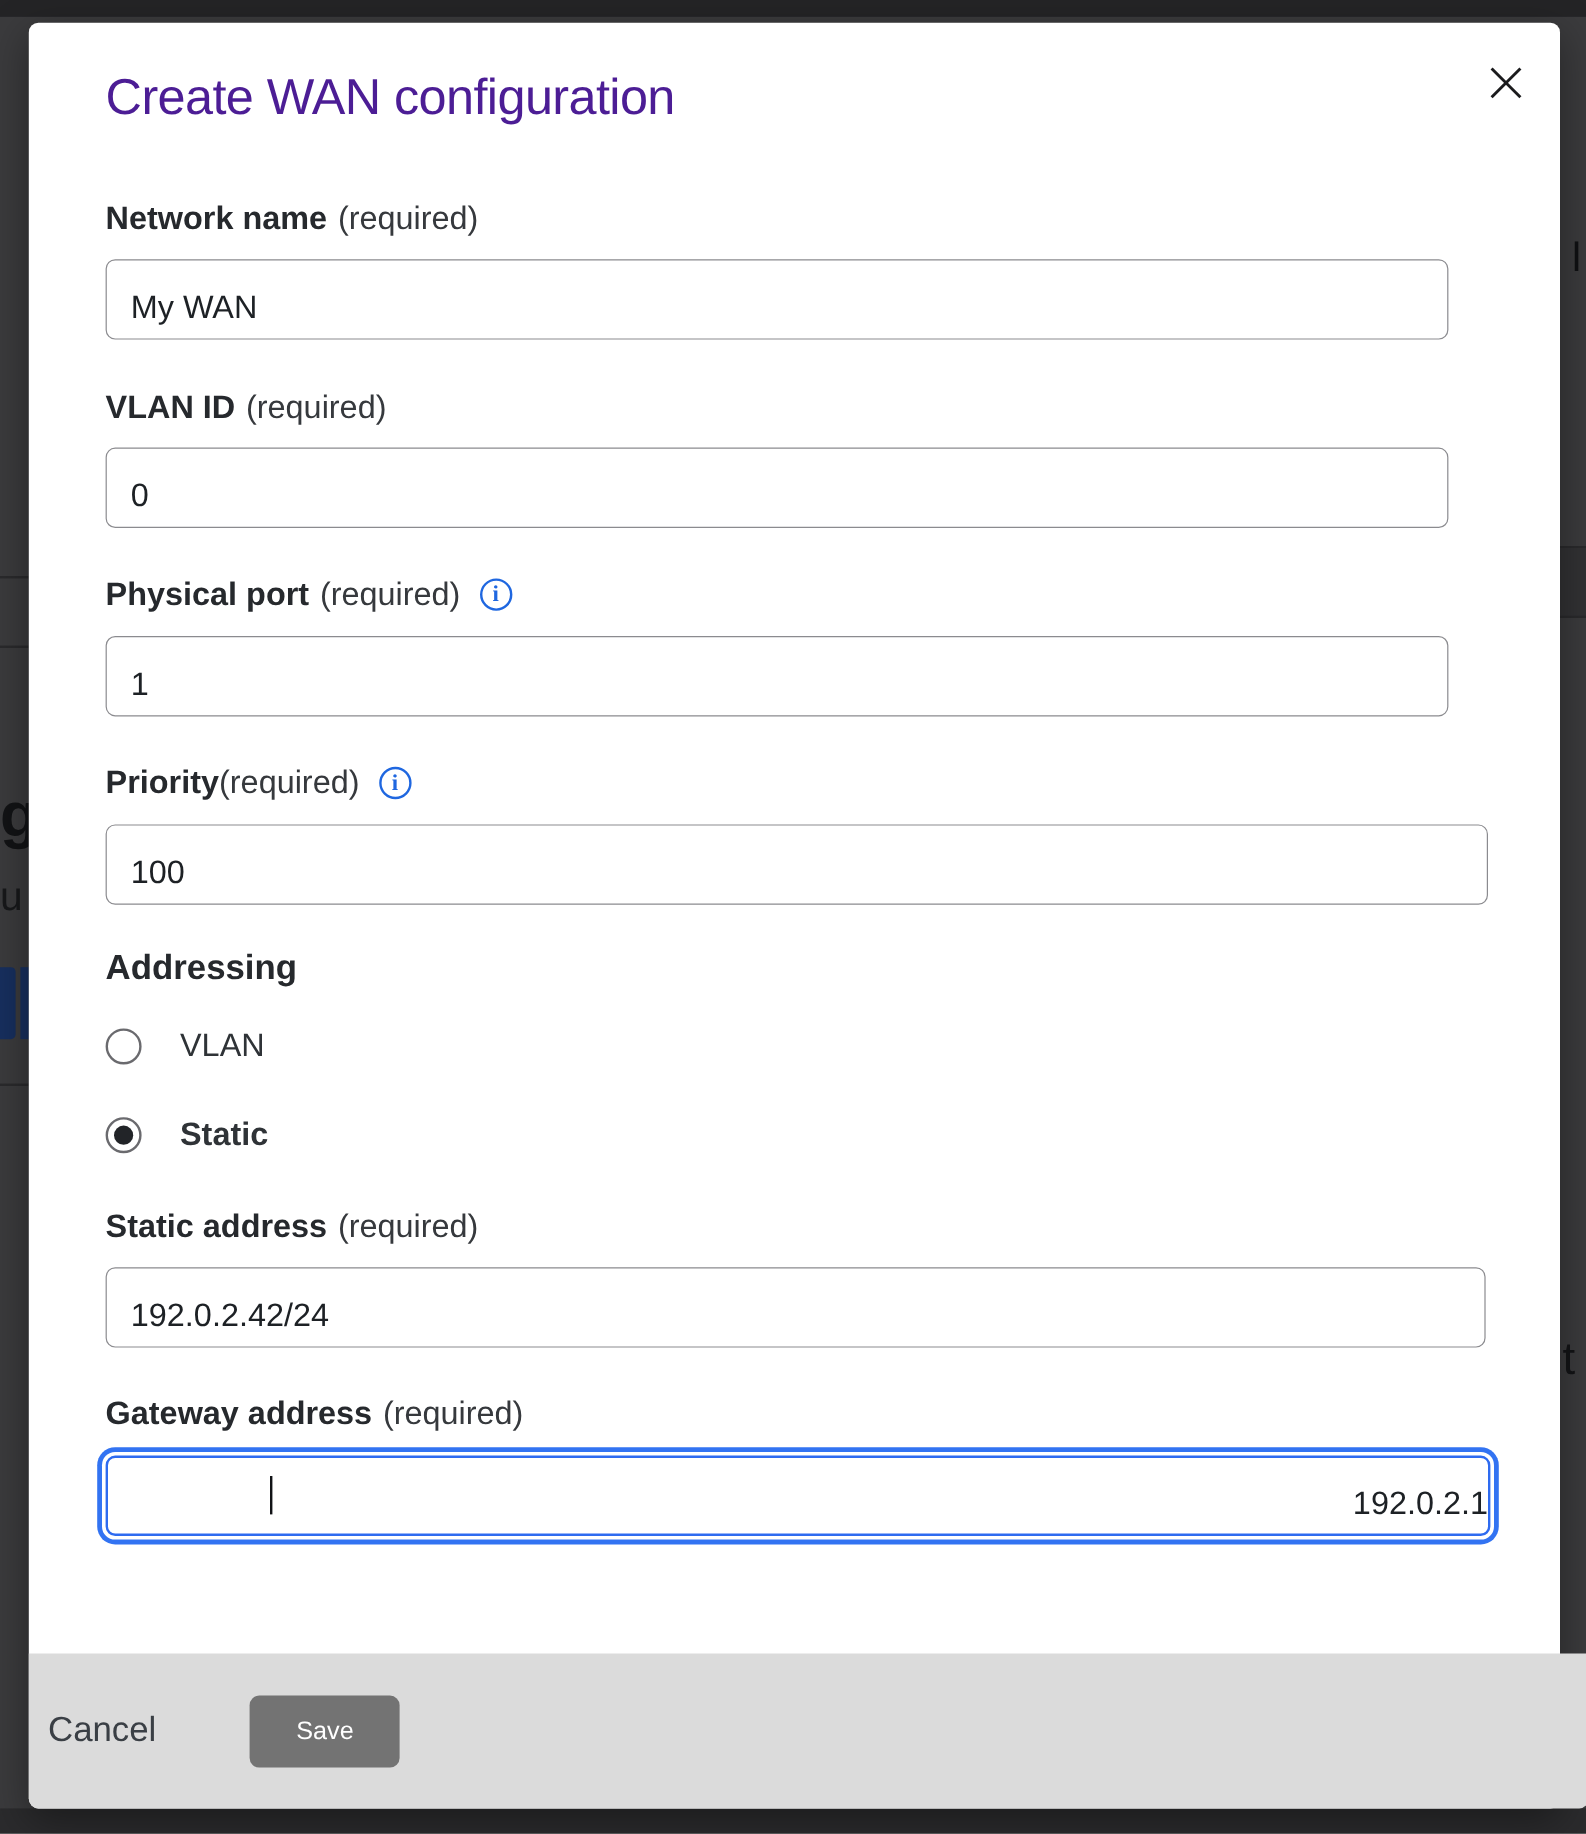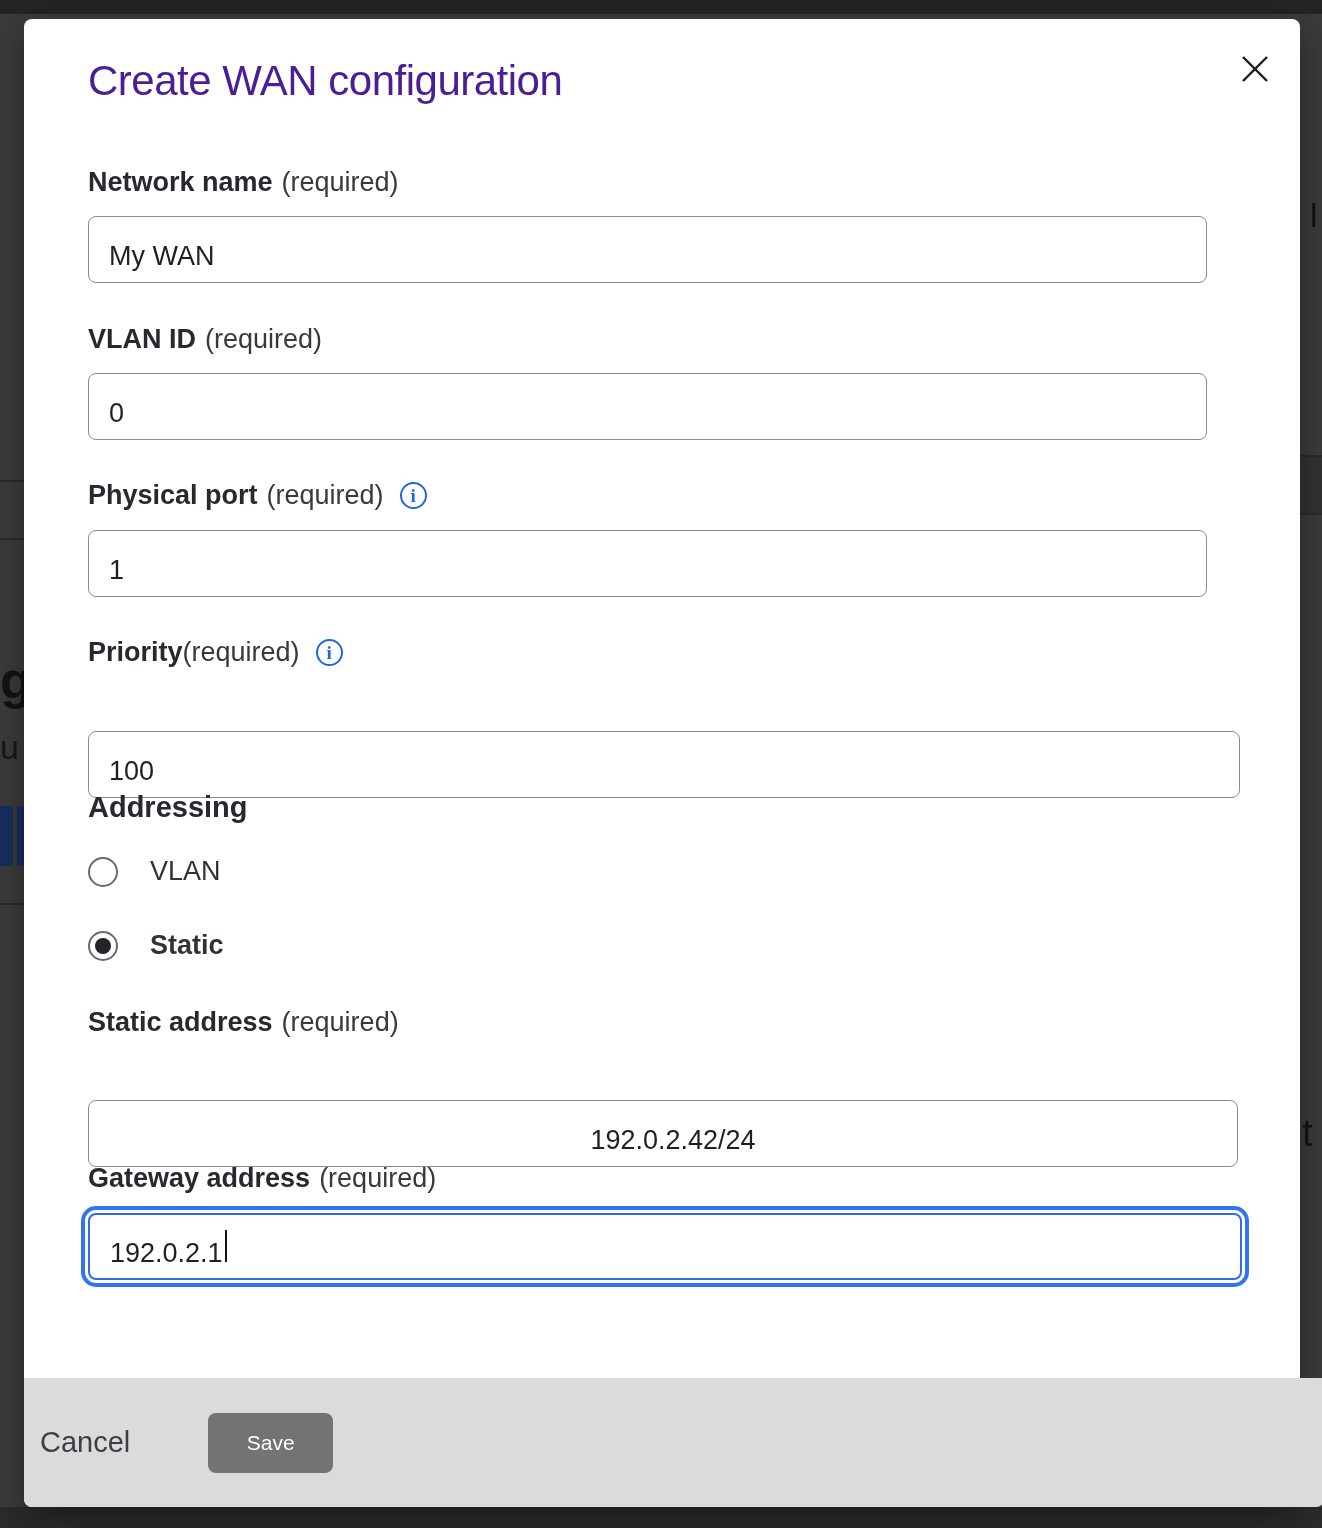--- a/index.html
+++ b/index.html
@@ -64,24 +64,25 @@
 
   .text-input {
     position: absolute; left: 64px; height: 67px;
     border: 1.5px solid #8b8b8f; border-radius: 8px;
     background: #fff;
     font-family: "Liberation Sans", sans-serif;
     font-size: 27px; color: #1d2125;
     padding: 14px 0 0 20px; outline: none; display: block;
   }
   .w-narrow { width: 1119px; }
-  .w-wide   { width: 1152px; margin-top: 44px; }
+  .w-wide   { width: 1152px; }
   .text-input.focused {
     border: 2px solid #2e6bf0;
     box-shadow: 0 0 0 3px #ffffff, 0 0 0 7px #3273f2;
+    text-align: right;
   }
 
   .section-heading {
     position: absolute; left: 64px;
     font-size: 29px; font-weight: 700; color: #26292d;
   }
 
   .radio-row { position: absolute; left: 64px; display: flex; align-items: center; cursor: pointer; }
   .radio {
     width: 30px; height: 30px; border-radius: 50%;
@@ -208,21 +209,21 @@
       </span>
     <span class="radio-label bold">Static</span>
   </div>
 
   <div class="field" style="top:988px">
     <div class="field-label">
       <b>Static address</b>
       <span class="req">(required)</span>
     </div>
   </div>
-  <input class="text-input w-wide" style="top: 1037px; width: 1150px; text-align: center;" type="text" value="192.0.2.42/24">
+  <input class="text-input w-wide" style="top: 1037px; width: 1150px;" type="text" value="192.0.2.42/24">
 
   <div class="field" style="top:1144px">
     <div class="field-label">
       <b>Gateway address</b>
       <span class="req">(required)</span>
     </div>
   </div>
   <div class="gateway-wrap">
     <input class="text-input focused" style="width: 1154px;" type="text" value="192.0.2.1">
     <span class="caret" style="left: 135px;"></span>

